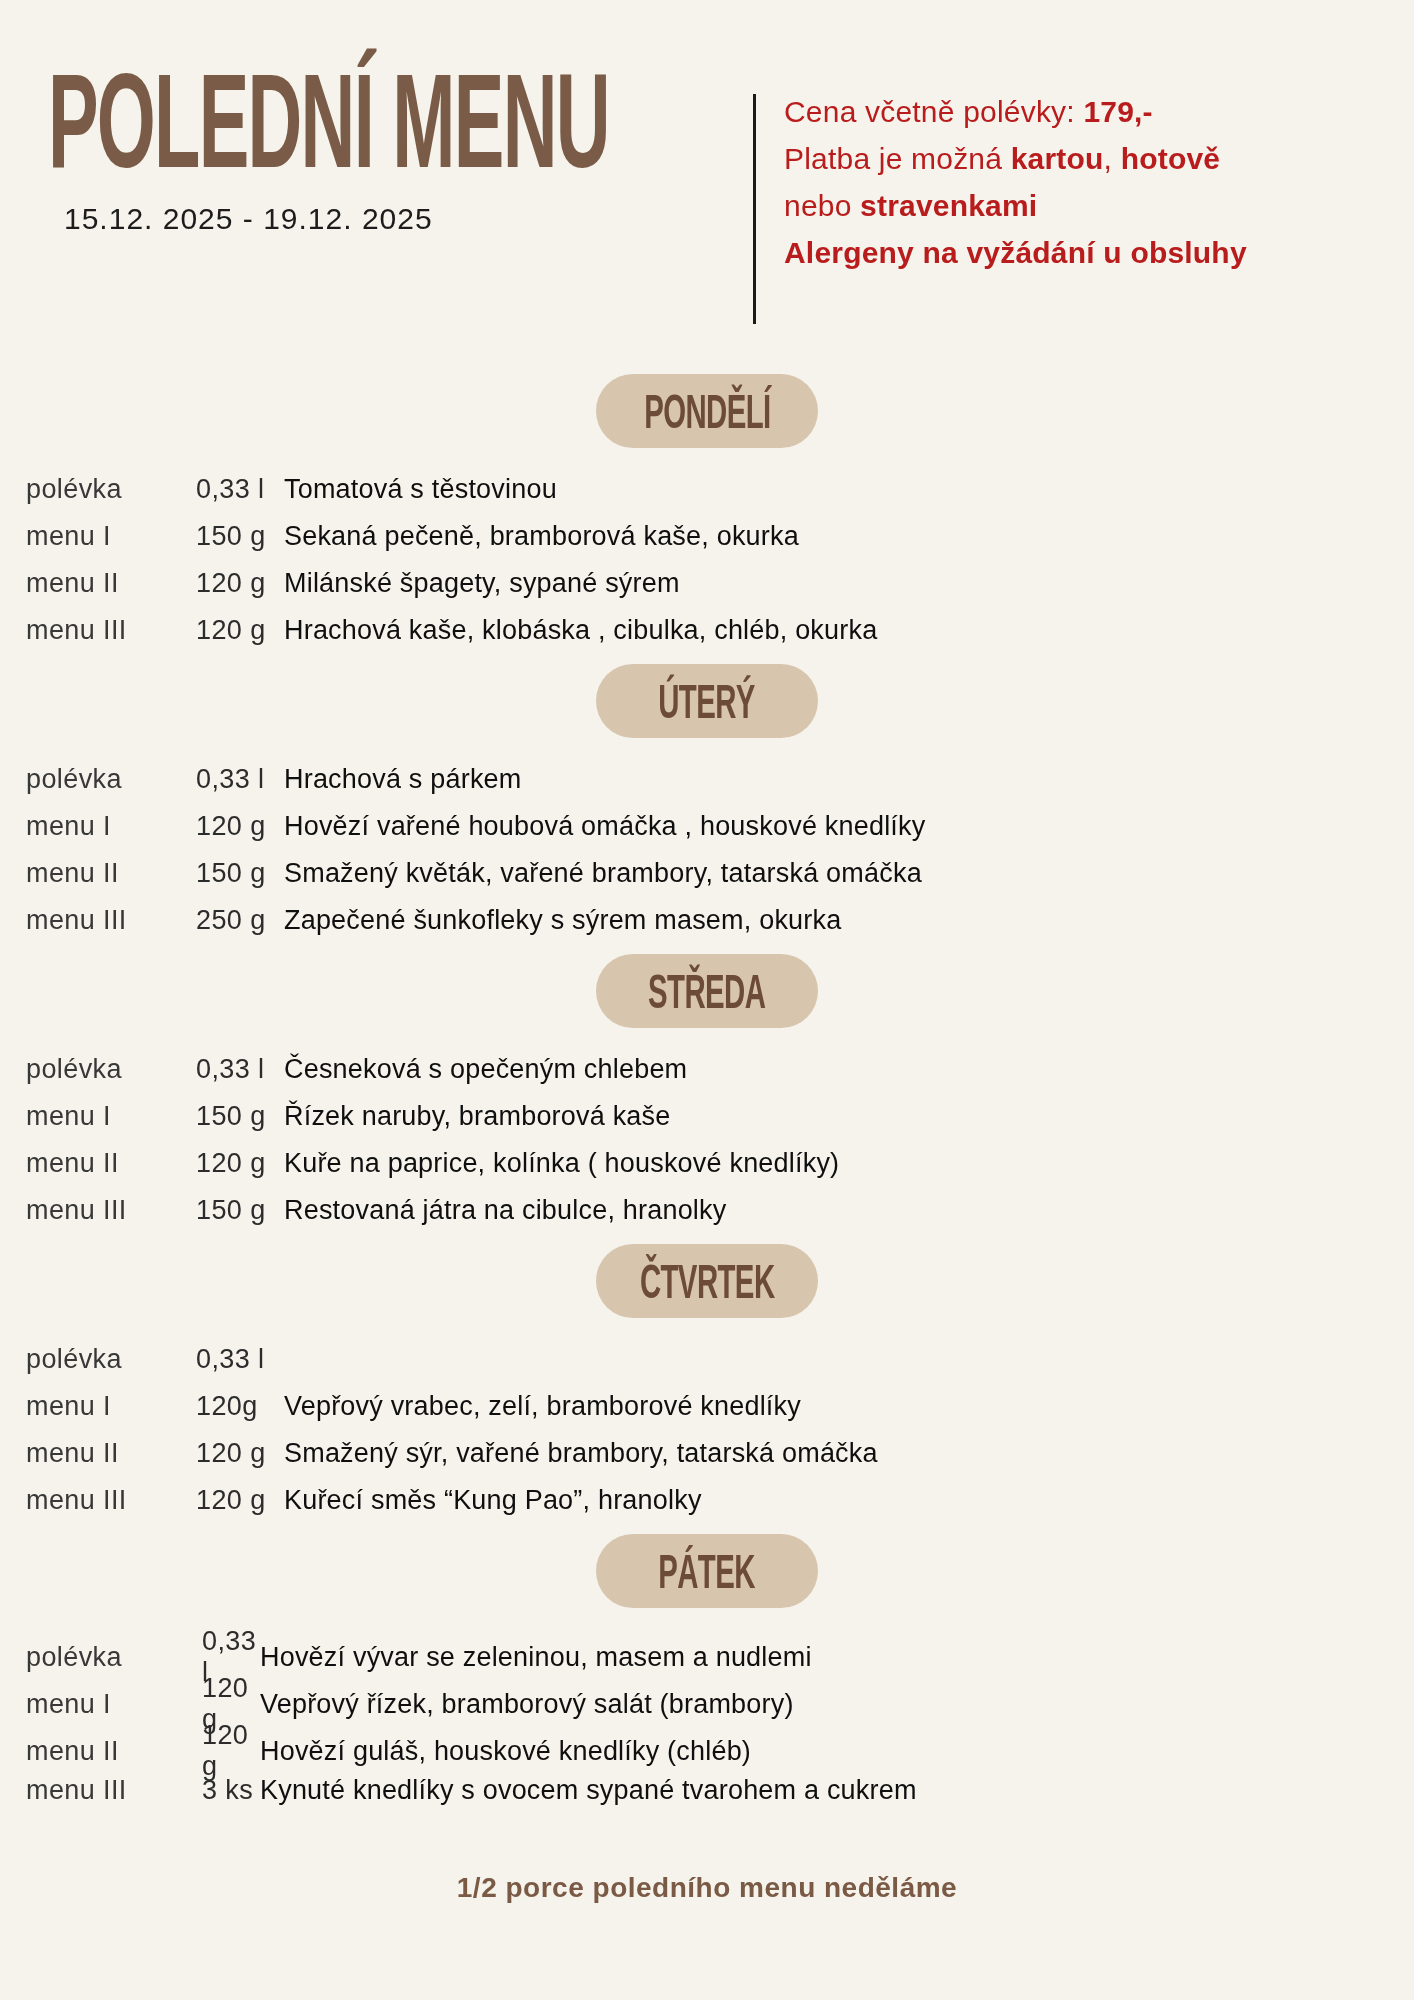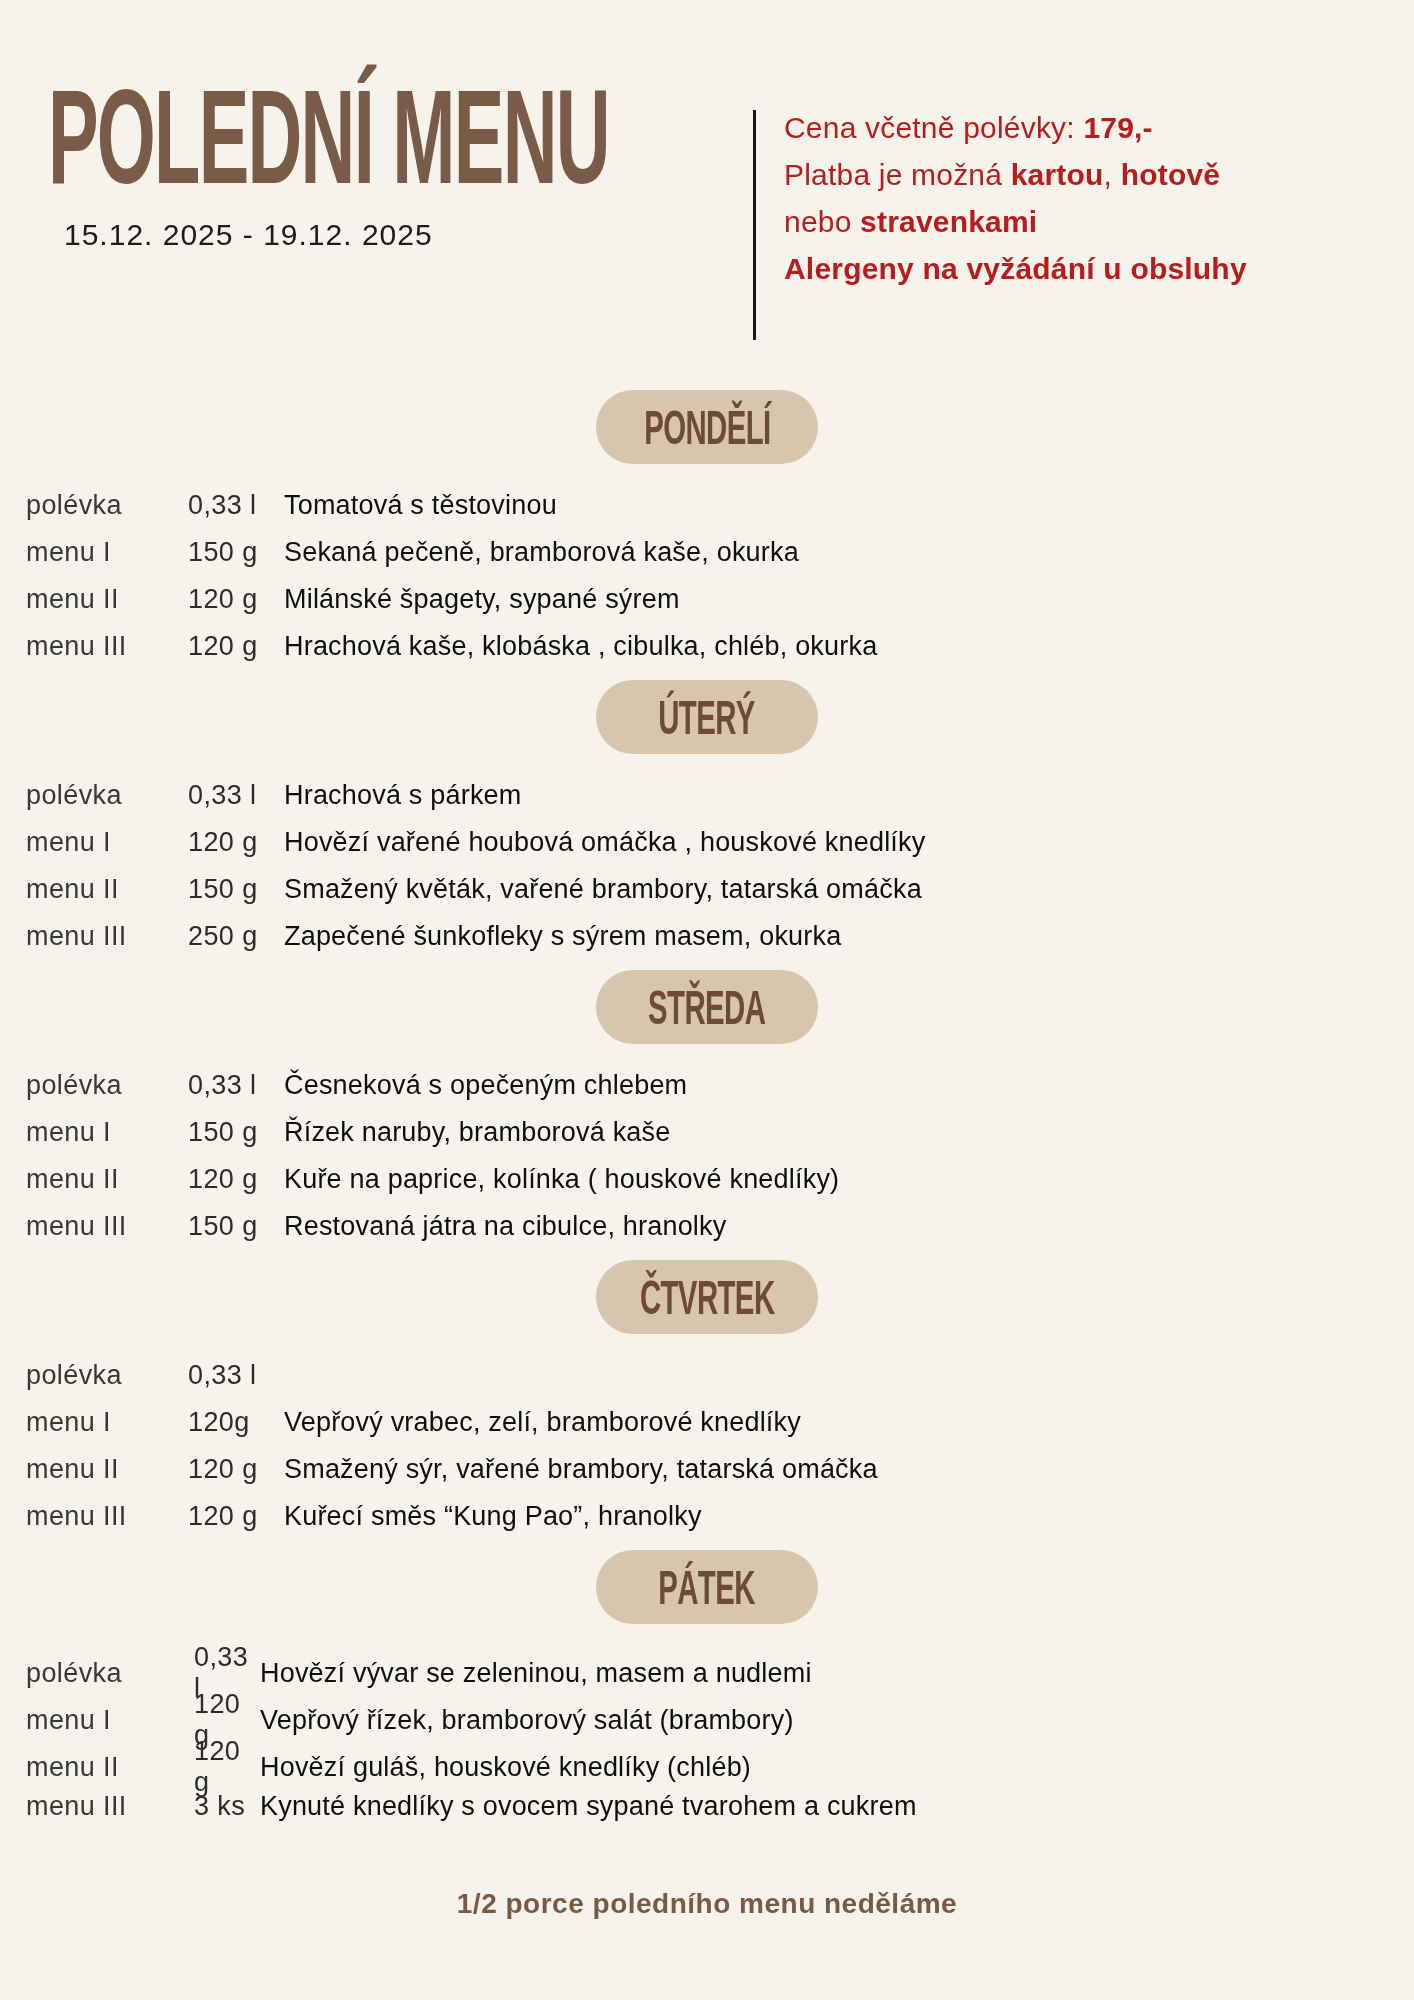--- a/index.html
+++ b/index.html
@@ -16,21 +16,21 @@
   }
   .page {
     width: 1414px;
     height: 2000px;
     position: relative;
   }
 
   
   .header {
     display: flex;
-    padding-top: 72px;
+    padding-top: 56px;
   }
   .header-left {
     margin-left: 48px;
     width: 705px;
     flex: none;
   }
   .title {
     margin: 0;
     font-size: 133px;
     line-height: 0.98;
@@ -100,20 +100,21 @@
     height: 47px;
     font-size: 27px;
   }
   .row-label {
     color: #383838;
     letter-spacing: 0.4px;
   }
   .row-amount {
     color: #2c2c2c;
     letter-spacing: 0.4px;
+    margin-left: 8px;
   }
   .row-dish {
     color: #0f0f0f;
     letter-spacing: 0.2px;
   }
   .day--patek .menu-row { grid-template-columns: 168px 66px 1fr; }
 
   
   .footer-note {
     margin-top: 58px;

